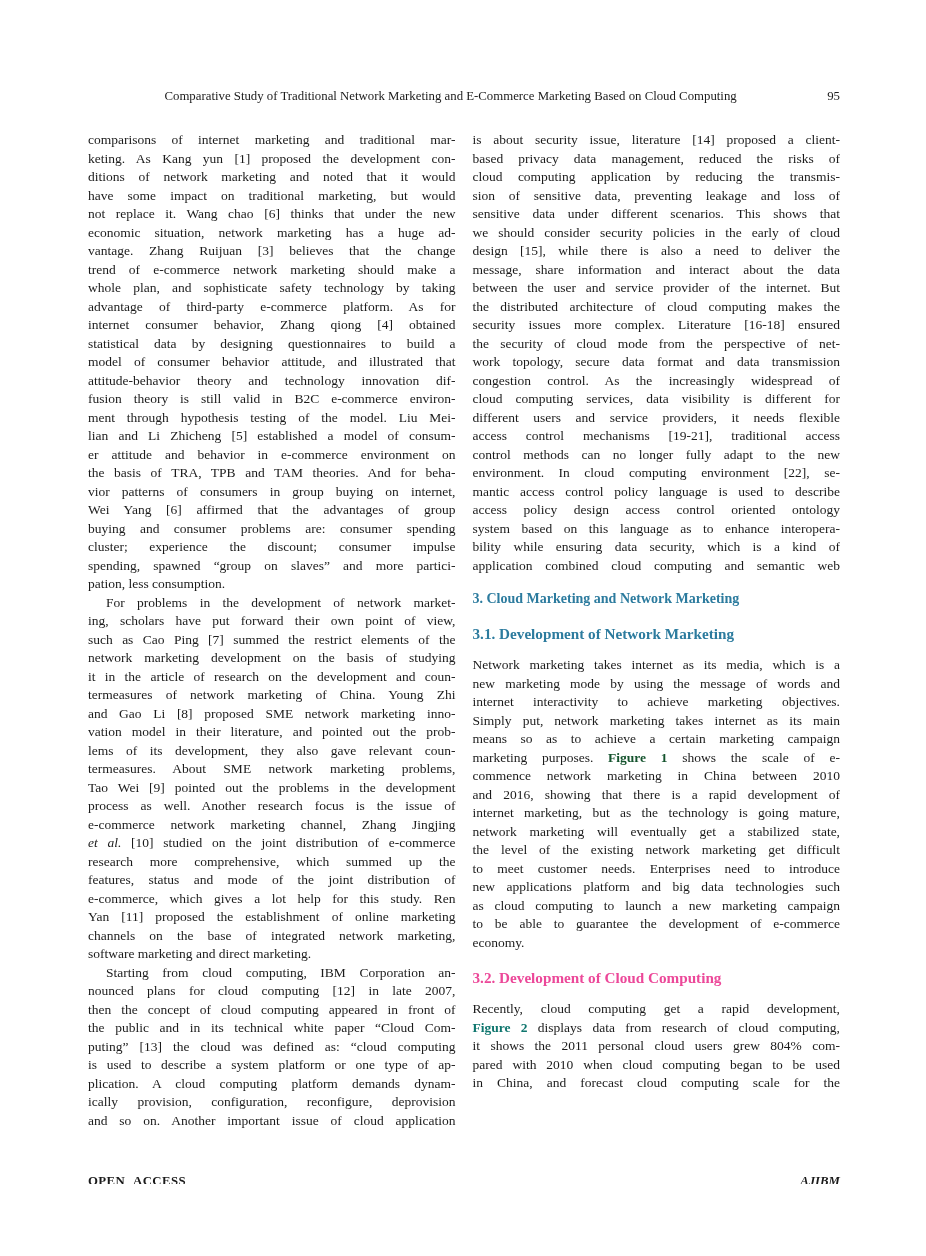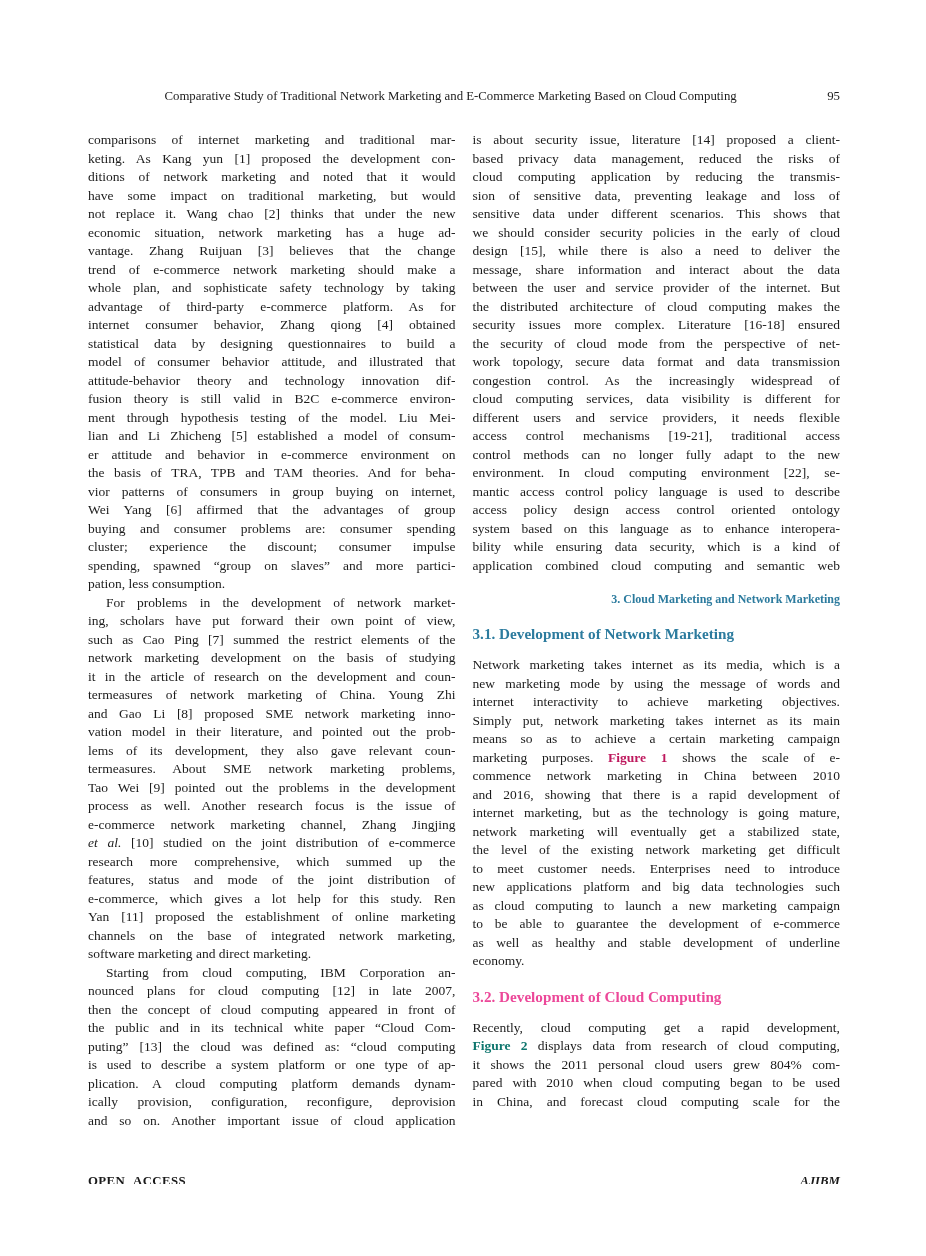--- a/index.html
+++ b/index.html
@@ -19,22 +19,22 @@
     display:flex;gap:17px;
   }
   .col{width:367.5px;font-size:13.5px;line-height:18.5px;}
   .para{margin:0;}
   .line{text-align:justify;text-align-last:justify;}
   .line.no-stretch{text-align-last:left;}
   .line.indent{text-indent:18px;}
   .fig-link{font-weight:bold;}
   .italic{font-style:italic;}
   .sec-h1{
-    font-weight:bold;font-size:12px;line-height:22px;
-    margin:13px 0 5px 0;text-align:right;white-space:nowrap;
+    font-weight:bold;font-size:14px;line-height:22px;
+    margin:13px 0 5px 0;text-align:left;white-space:nowrap;
   }
   .sec-h2{
     font-weight:bold;font-size:15.2px;line-height:20px;
     margin:16px 0 12px 0;text-align:left;white-space:nowrap;
   }
   .sec-h1 + .sec-h2{margin-top:14px;}
   .footer{
     position:absolute;top:1174px;left:88px;right:86px;
     display:flex;justify-content:space-between;align-items:flex-end;
     font-size:12.8px;font-weight:bold;
@@ -52,21 +52,21 @@
     <div class="page-num">95</div>
   </div>
 
   <div class="columns">
     <div class="col" id="left-col">
         <div class="para">
           <div class="line">comparisons of internet marketing and traditional mar-</div>
           <div class="line">keting. As Kang yun [1] proposed the development con-</div>
           <div class="line">ditions of network marketing and noted that it would</div>
           <div class="line">have some impact on traditional marketing, but would</div>
-          <div class="line">not replace it. Wang chao [2] thinks that under the new</div>
+          <div class="line">not replace it. Wang chao [6] thinks that under the new</div>
           <div class="line">economic situation, network marketing has a huge ad-</div>
           <div class="line">vantage. Zhang Ruijuan [3] believes that the change</div>
           <div class="line">trend of e-commerce network marketing should make a</div>
           <div class="line">whole plan, and sophisticate safety technology by taking</div>
           <div class="line">advantage of third-party e-commerce platform. As for</div>
           <div class="line">internet consumer behavior, Zhang qiong [4] obtained</div>
           <div class="line">statistical data by designing questionnaires to build a</div>
           <div class="line">model of consumer behavior attitude, and illustrated that</div>
           <div class="line">attitude-behavior theory and technology innovation dif-</div>
           <div class="line">fusion theory is still valid in B2C e-commerce environ-</div>
@@ -143,31 +143,30 @@
           <div class="line">application combined cloud computing and semantic web</div>
         </div>
         <div class="sec-h1" style="color: rgb(44, 123, 158);">3. Cloud Marketing and Network Marketing</div>
         <div class="sec-h2" style="color: rgb(44, 123, 158);">3.1. Development of Network Marketing</div>
         <div class="para">
           <div class="line">Network marketing takes internet as its media, which is a</div>
           <div class="line">new marketing mode by using the message of words and</div>
           <div class="line">internet interactivity to achieve marketing objectives.</div>
           <div class="line">Simply put, network marketing takes internet as its main</div>
           <div class="line">means so as to achieve a certain marketing campaign</div>
-          <div class="line"><span>marketing purposes. </span><span class="fig-link" style="color: #be185d;">Figure 1</span><span> shows the scale of e-</span></div>
+          <div class="line"><span>marketing purposes. </span><span class="fig-link" style="color: #14532d;">Figure 1</span><span> shows the scale of e-</span></div>
           <div class="line">commence network marketing in China between 2010</div>
           <div class="line">and 2016, showing that there is a rapid development of</div>
           <div class="line">internet marketing, but as the technology is going mature,</div>
           <div class="line">network marketing will eventually get a stabilized state,</div>
           <div class="line">the level of the existing network marketing get difficult</div>
           <div class="line">to meet customer needs. Enterprises need to introduce</div>
           <div class="line">new applications platform and big data technologies such</div>
           <div class="line">as cloud computing to launch a new marketing campaign</div>
           <div class="line">to be able to guarantee the development of e-commerce</div>
-          <div class="line">as well as healthy and stable development of underline</div>
           <div class="line no-stretch">economy.</div>
         </div>
         <div class="sec-h2" style="color: #ec4899;">3.2. Development of Cloud Computing</div>
         <div class="para">
           <div class="line">Recently, cloud computing get a rapid development,</div>
           <div class="line"><span class="fig-link" style="color: #0f766e;">Figure 2</span><span> displays data from research of cloud computing,</span></div>
           <div class="line">it shows the 2011 personal cloud users grew 804% com-</div>
           <div class="line">pared with 2010 when cloud computing began to be used</div>
           <div class="line">in China, and forecast cloud computing scale for the</div>
         </div>

